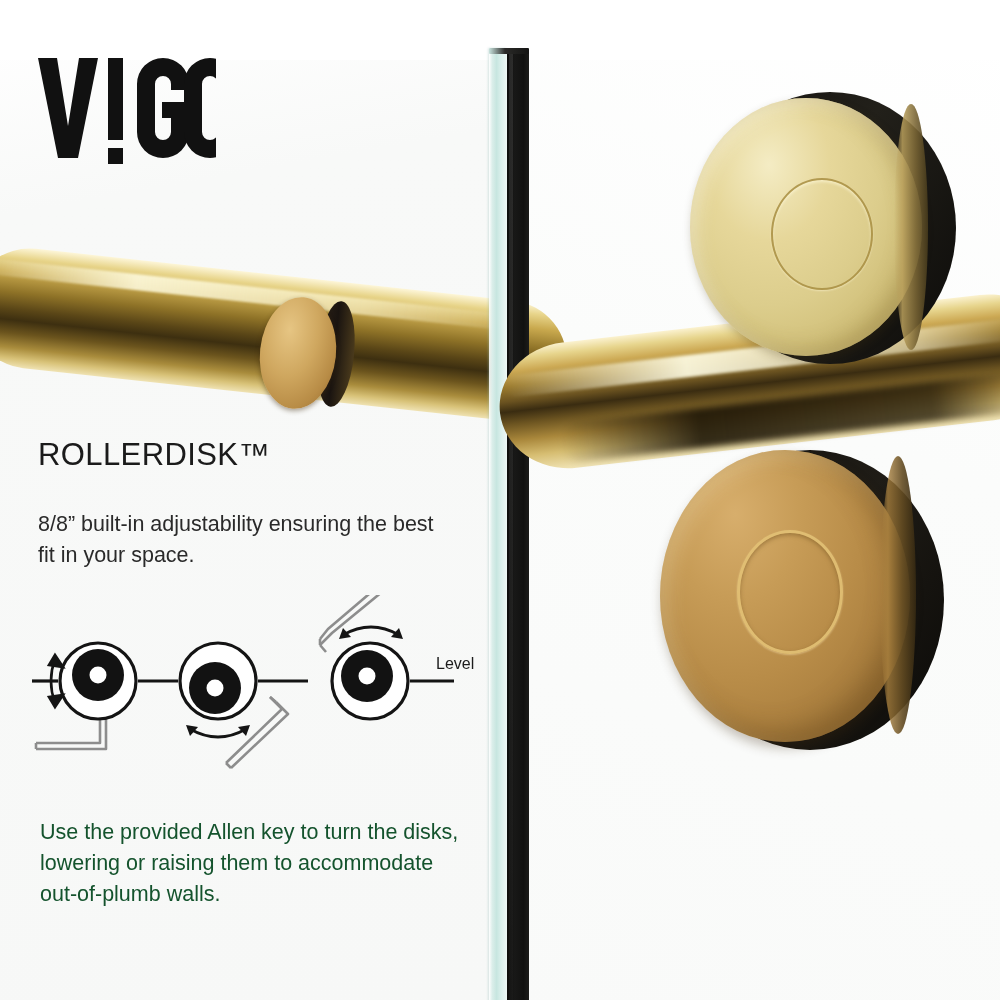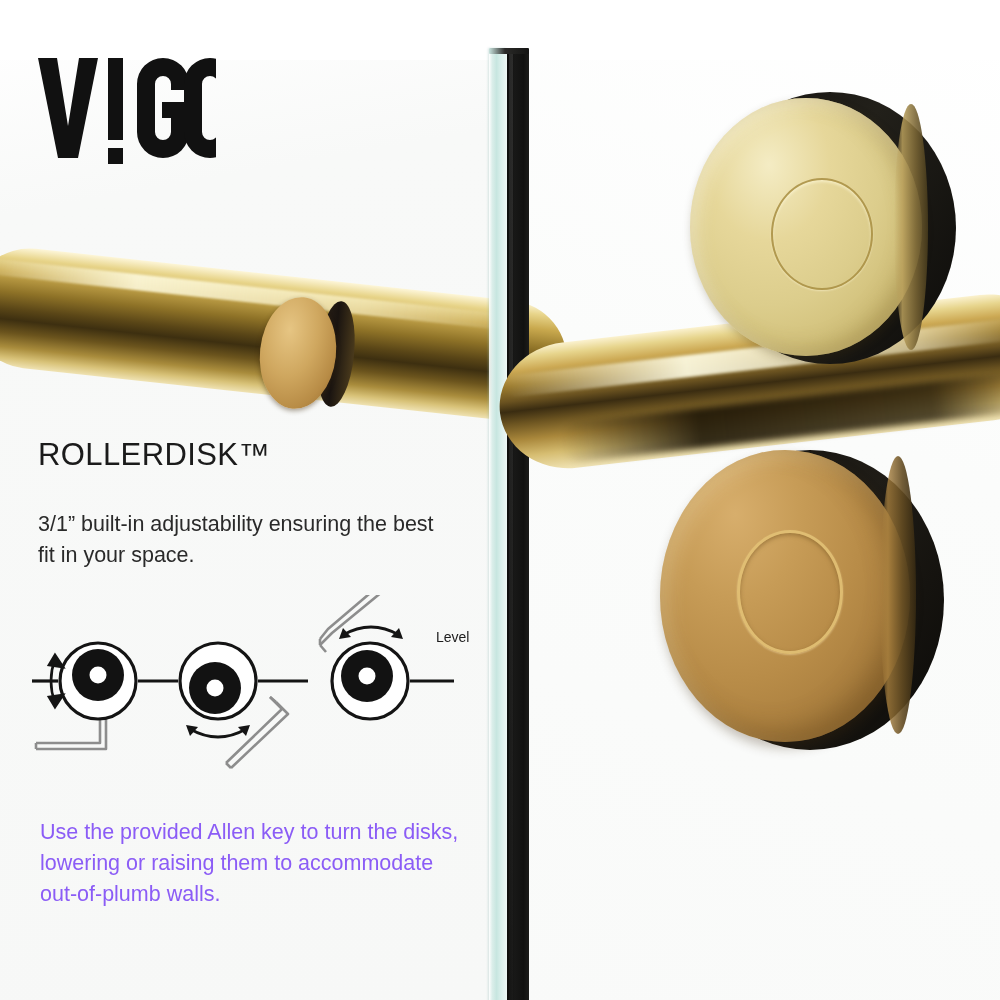--- a/index.html
+++ b/index.html
@@ -270,33 +270,33 @@
     font-size: 21.5px;
     line-height: 1.42;
     color: #2a2a2a;
   }
   .caption {
     position: absolute;
     left: 40px; top: 797px;
     width: 420px;
     font-size: 21.5px;
     line-height: 1.45;
-    color: #8b5cf6;
+    color: #14532d;
   }
 
   
   .diagram {
     position: absolute;
     left: 30px; top: 575px;
     width: 460px; height: 200px;
   }
   .level-label {
     position: absolute;
-    left: 436px; top: 609px;
-    font-size: 14px;
+    left: 436px; top: 635px;
+    font-size: 16px;
     color: #1c1c1c;
   }
 </style>
 </head>
 <body>
 
 <div id="stage">
 
   <div class="bg-base"></div>
   <div class="bg-leftpanel"></div>
@@ -339,21 +339,21 @@
 
       <path d="M166 30 a26,26 0 0 1 52,0 v48 a26,26 0 0 1 -52,0 z
                M184 30 v48 a8,8 0 0 0 16,0 v-48 a8,8 0 0 0 -16,0 z" transform="translate(-18,0)"></path>
     </g>
   </svg>
 
   <div class="headline">
     <div>ROLLERDISK™</div>
   </div>
 
-  <div class="subcopy">3/1” built-in adjustability ensuring the best fit in your space.</div>
+  <div class="subcopy">8/8” built-in adjustability ensuring the best fit in your space.</div>
 
   <svg class="diagram" viewBox="0 0 460 200">
 
     <g stroke="#141414" stroke-width="3.2" fill="none">
       <line x1="2" y1="86" x2="28" y2="86"></line>
       <line x1="108" y1="86" x2="148" y2="86"></line>
       <line x1="228" y1="86" x2="278" y2="86"></line>
       <line x1="380" y1="86" x2="424" y2="86"></line>
     </g>
 

